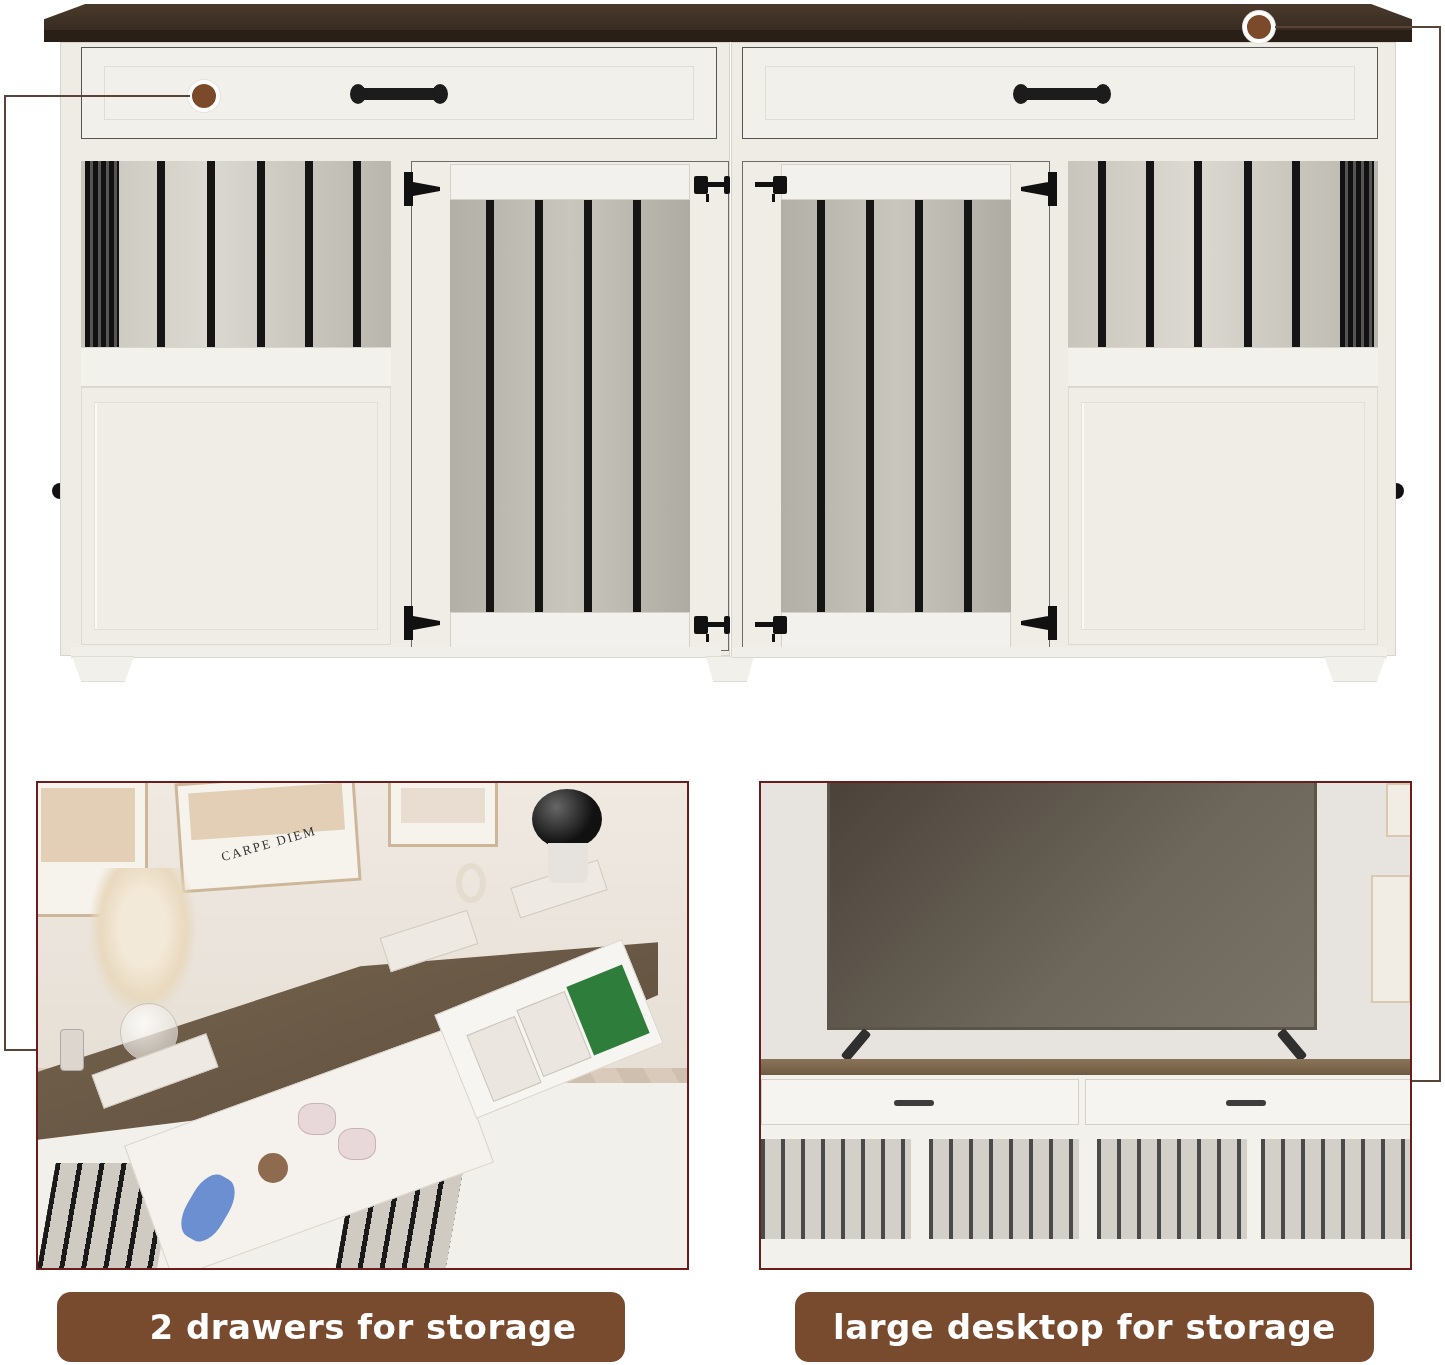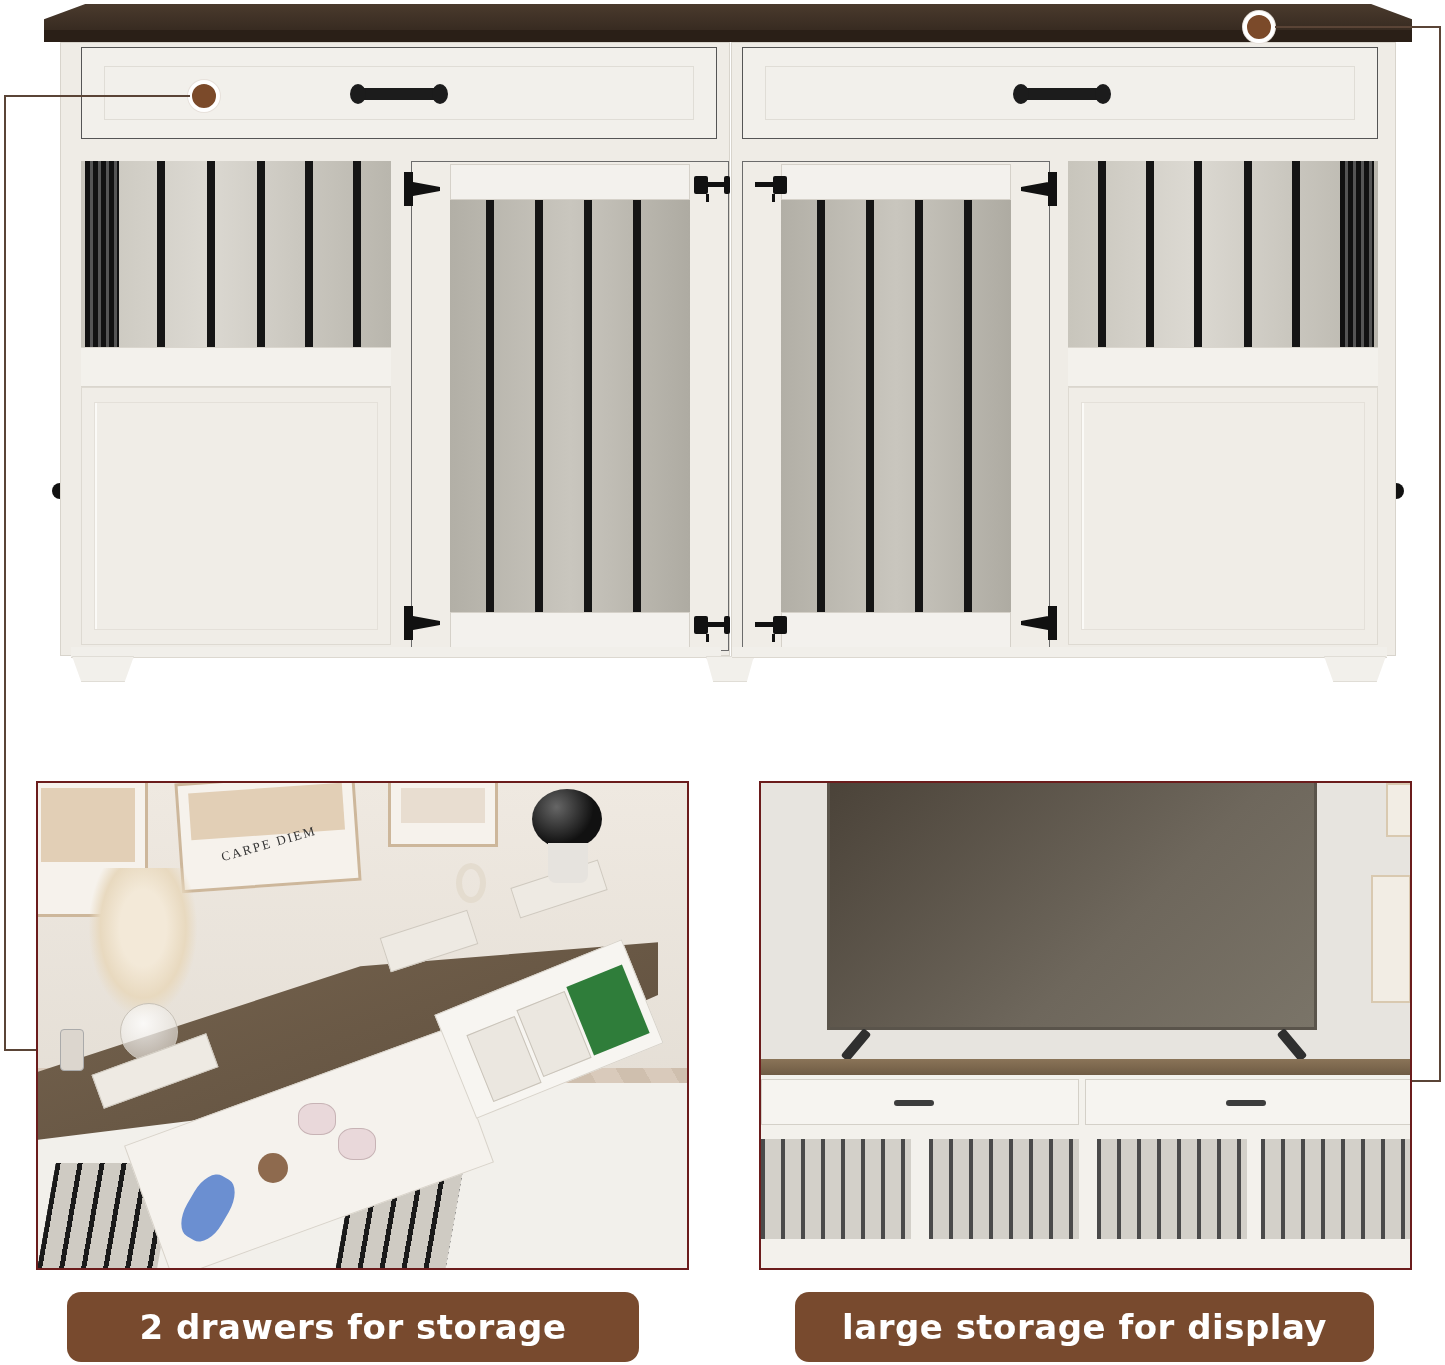--- a/index.html
+++ b/index.html
@@ -69,21 +69,21 @@
   .tv-leg { position:absolute; width:10px; height:36px; background:#2f2f2f; border-radius:3px; }
   .console-top { position:absolute; left:0; right:0; top:276px; height:16px; background:linear-gradient(#8a7458,#6f5b44); }
   .console { position:absolute; left:0; right:0; top:292px; bottom:0; background:#f3f1ec; }
   .c-drawer { position:absolute; top:4px; height:46px; background:#f6f4f0; border:1px solid #d4d0c8; box-sizing:border-box; }
   .c-handle { position:absolute; top:20px; width:40px; height:6px; background:#3d3d3d; border-radius:3px; }
   .c-bars { position:absolute; top:64px; height:100px; background:repeating-linear-gradient(90deg,#4a4a4a 0 4px,#d3d0c9 4px 20px); }
   .wall-art { position:absolute; background:#f2ede4; border:2px solid #d9c9b0; box-sizing:border-box; }
 
   
   .caption { position:absolute; top:1292px; height:70px; background:#784a2e; border-radius:14px; color:#ffffff; font-family:"DejaVu Sans", sans-serif; font-weight:bold; font-size:34px; display:flex; align-items:center; justify-content:center; letter-spacing:0.5px; }
-  .caption.left { left:67px; width:572px; }
+  .caption.left { left:57px; width:524px;padding-left:44px; }
   .caption.right { left:795px; width:579px; }
 </style>
 </head>
 <body>
 
 <div>
 
   <div class="top-slab left"></div>
   <div class="top-slab right"></div>
   <div class="slab-edge" style="left:44px;width:1368px;"></div>
@@ -255,13 +255,13 @@
         <div class="c-handle" style="left:140px;"></div>
       </div>
     <div class="c-bars" style="left:0;width:150px;"></div>
     <div class="c-bars" style="left:168px;width:150px;"></div>
     <div class="c-bars" style="left:336px;width:150px;"></div>
     <div class="c-bars" style="left:500px;width:151px;"></div>
   </div>
 </div>
 
 <div class="caption left">2 drawers for storage</div>
-<div class="caption right">large storage for display</div>
+<div class="caption right">large desktop for storage</div>
 
 </body></html>

